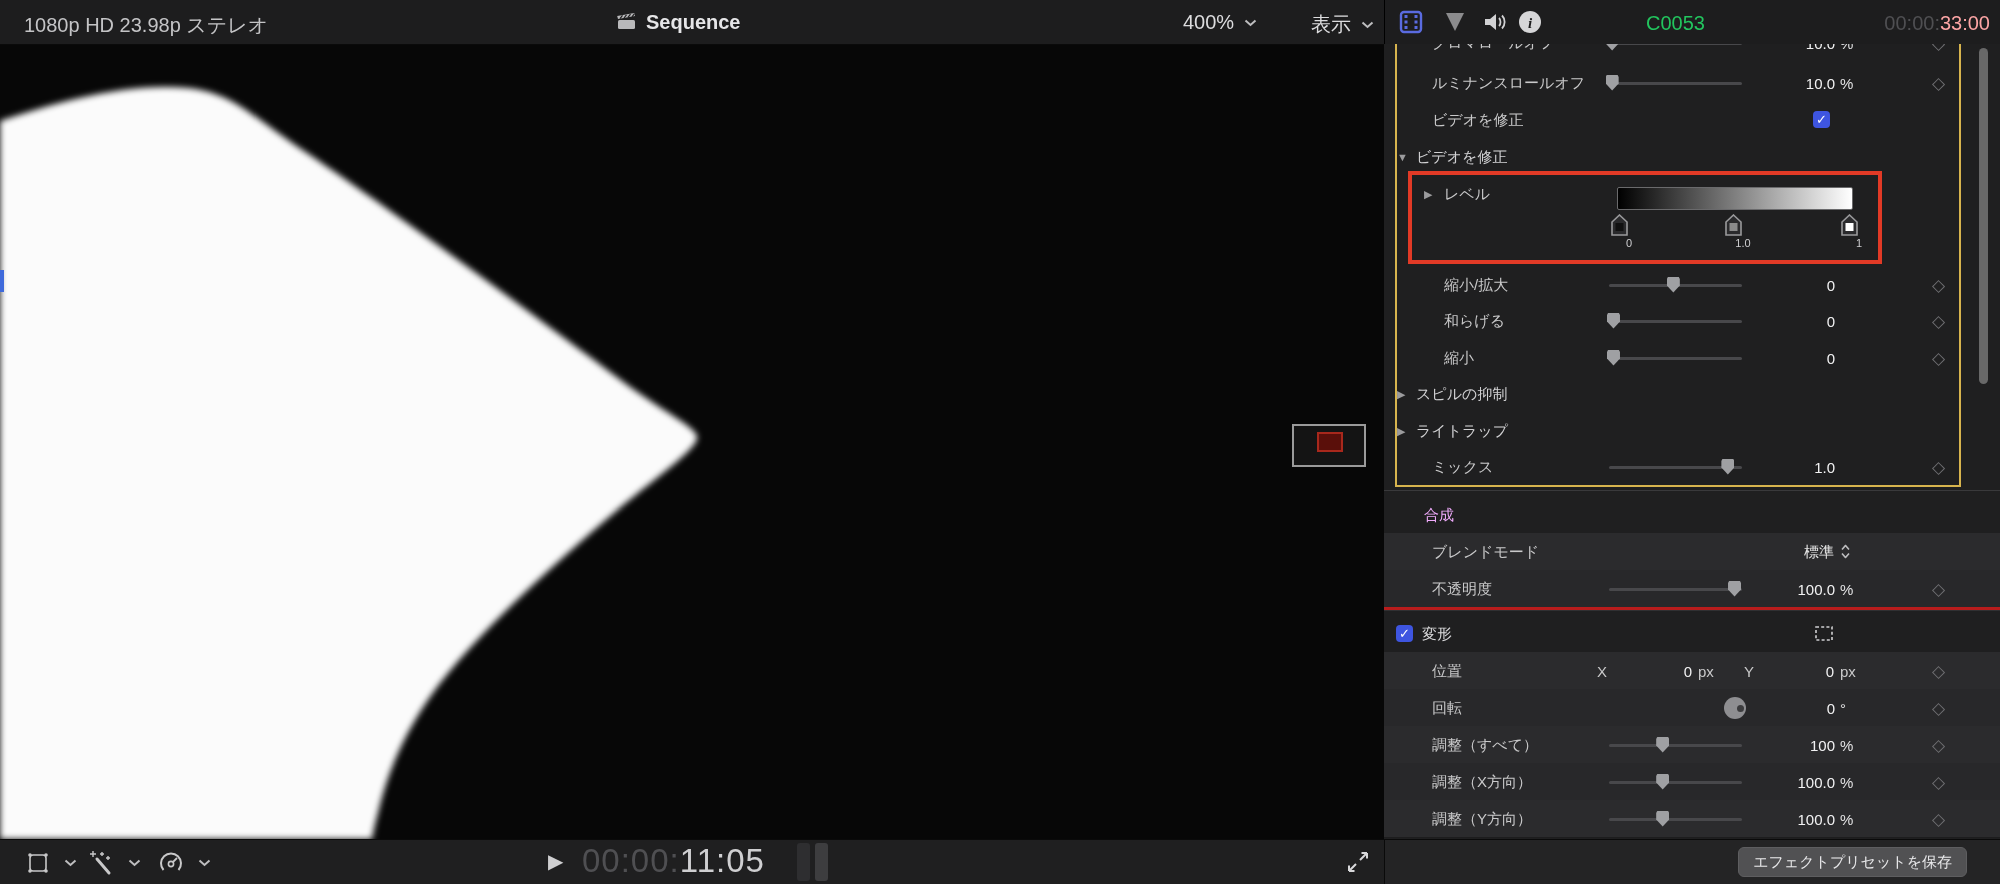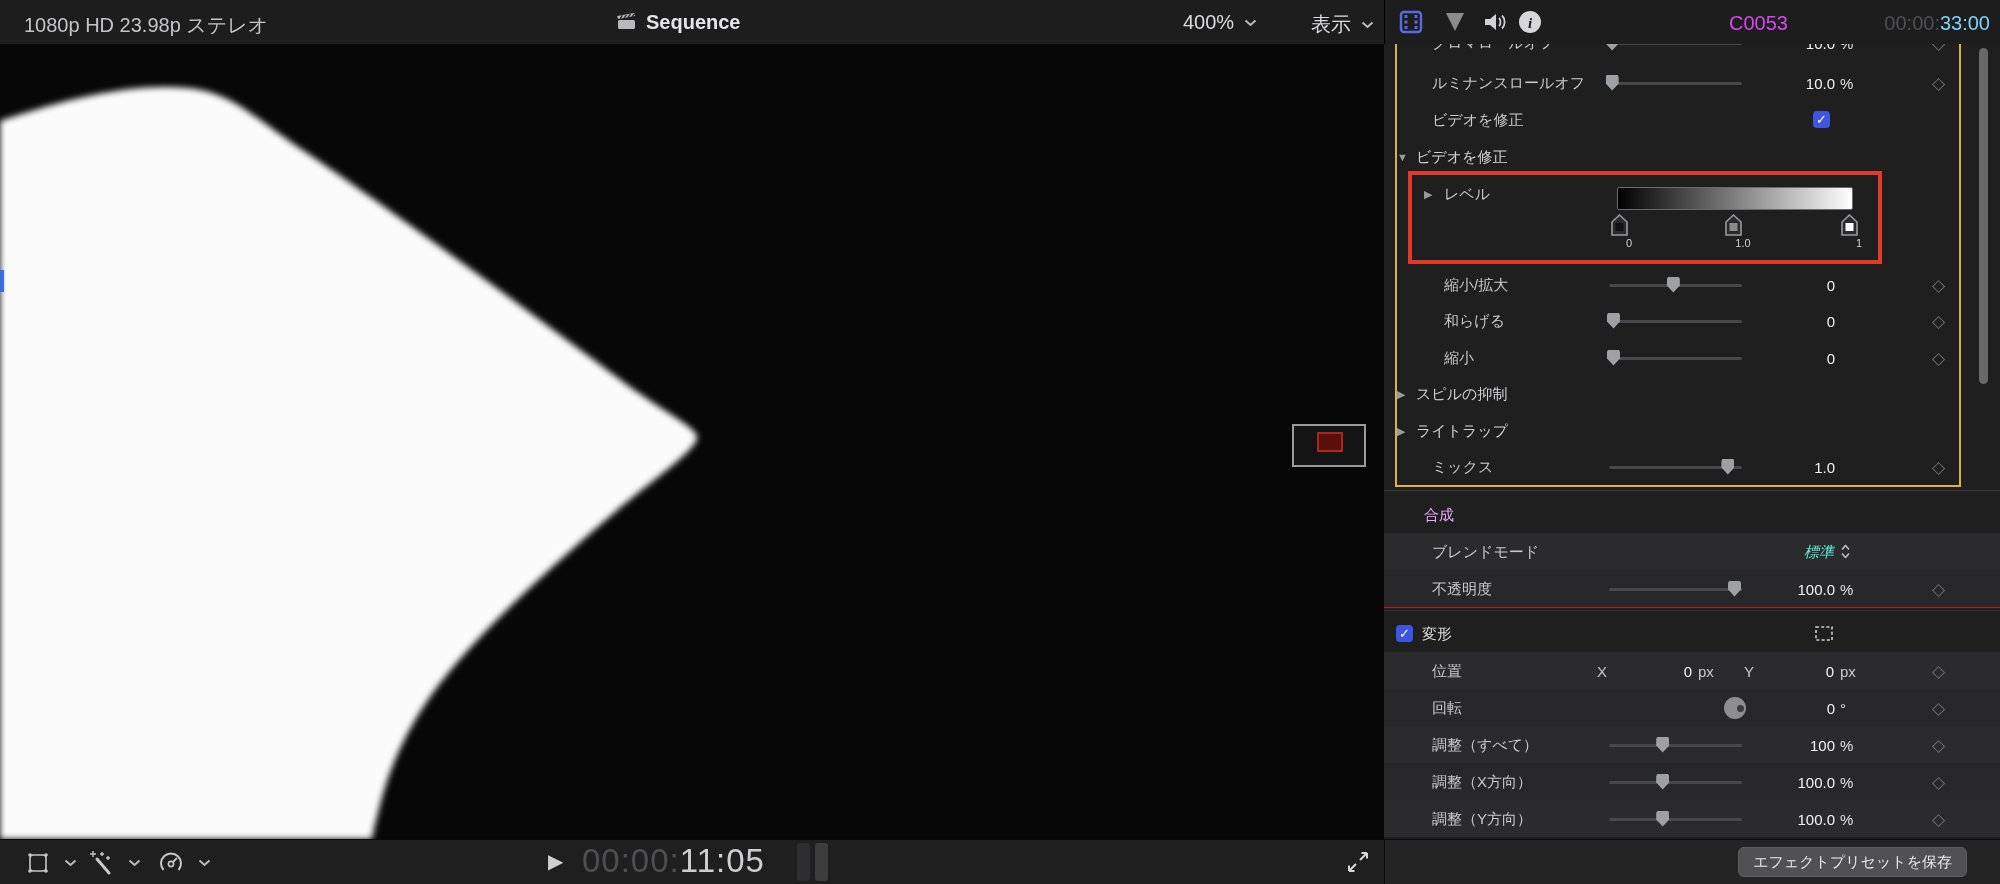--- a/index.html
+++ b/index.html
@@ -43,34 +43,34 @@
   .track{position:absolute;left:0;top:7px;width:133px;height:3px;background:#48484b;border-radius:2px;}
   .thumb{position:absolute;top:0;width:13px;height:16px;background:#9fa0a3;
          clip-path:polygon(10% 0,90% 0,100% 16%,100% 56%,50% 100%,0 56%,0 16%);transform:translateX(-6px);}
   .val{position:absolute;right:136px;top:50%;transform:translateY(-50%);display:flex;align-items:baseline;}
   .val .num{font-size:15px;color:#f2f2f3;text-align:right;min-width:50px;}
   .val .unit{font-size:15px;color:#e2e2e3;min-width:24px;text-align:left;margin-left:5px;}
   .kf{position:absolute;left:548px;top:50%;transform:translateY(-50%);font-size:17px;color:#6f6f72;}
   .checkbox{position:absolute;width:17px;height:17px;border-radius:4px;background:#3e55e0;color:#fff;
             font-size:13px;line-height:17px;text-align:center;}
   .stripe-a{background:#2b2b2d;border-bottom:1px solid #1d1d1e;}
-  .stripe-b{background:#28282a;border-bottom:1px solid #b91c1c;}
+  .stripe-b{background:#28282a;border-bottom:3px solid #b91c1c;}
   #yellow-box{position:absolute;left:11px;top:-3px;width:562px;height:444px;
       border-left:2px solid #d7b44e;border-right:2px solid #d7b44e;border-bottom:2px solid #d7b44e;}
   #red-box{position:absolute;left:24px;top:127px;width:466px;height:85px;border:4px solid #e23a26;}
   #gradient-bar{position:absolute;left:233px;top:143px;width:234px;height:21px;border:1px solid #6a6a6c;border-radius:2px;
       background:linear-gradient(to right,#000,#fff);}
   .handle{position:absolute;top:170px;width:17px;height:22px;transform:translateX(-9px);}
   .hlab{position:absolute;top:193px;transform:translateX(-50%);font-size:11px;color:#cfcfd1;}
   .sep{position:absolute;left:0;width:616px;height:1px;background:#3a3a3c;}
   #scrollbar{position:absolute;left:595px;top:4px;width:9px;height:336px;border-radius:5px;background:rgba(205,205,205,.42);}
   .knob{position:absolute;left:340px;top:50%;transform:translateY(-50%);width:22px;height:22px;border-radius:50%;background:#8e8e91;}
   .knob .dot{position:absolute;left:13px;top:8px;width:7px;height:7px;border-radius:50%;background:#3c3c3e;}
   .popup-val{position:absolute;right:150px;top:50%;transform:translateY(-50%);display:flex;align-items:center;gap:7px;}
-  .popup-val .num{font-size:15px;color:#5eead4;font-style:italic;}
+  .popup-val .num{font-size:15px;color:#e5e5e5;}
   .steppers{display:flex;flex-direction:column;gap:2px;}
   .steppers polyline{fill:none;stroke:#bdbdbf;stroke-width:1.6;}
   .pos-el{position:absolute;top:50%;transform:translateY(-50%);font-size:15px;}
   .pos-lab{color:#c9c9ca;} .pos-num{color:#f2f2f3;text-align:right;} .pos-unit{color:#c9c9ca;}
   .ticon{stroke:#c8c8c9;fill:none;stroke-width:1.6;}
 </style>
 </head>
 <body>
 
 <div id="topbar" class="abs">
@@ -112,23 +112,23 @@
   </svg>
   <svg class="abs" style="left:1482px;top:11px;" width="26" height="22" viewBox="0 0 26 22">
     <path d="M3 8 H8 L14 3 V19 L8 14 H3 Z" fill="#d2d2d4"></path>
     <path d="M17 7 C19 9 19 13 17 15 M20 4.5 C23.5 8 23.5 14 20 17.5" stroke="#d2d2d4" stroke-width="1.8" fill="none"></path>
   </svg>
   <svg class="abs" style="left:1518px;top:10px;" width="24" height="24" viewBox="0 0 24 24">
     <circle cx="12" cy="12" r="11" fill="#d6d6d8"></circle>
     <text x="12" y="17.5" font-size="15" font-style="italic" font-weight="bold" text-anchor="middle" fill="#1d1d1e" font-family="Liberation Serif, serif">i</text>
   </svg>
 
-  <span class="txt abs" style="left:1729px;top:12px;color:#d946ef;">C0053</span>
+  <span class="txt abs" style="left:1646px;top:12px;color:#22c55e;">C0053</span>
   <span class="txt abs" style="right:10px;top:12px;">
-    <span class="tc-dim">00:00:</span><span style="color:#7dd3fc;text-align:center;">33:00</span>
+    <span class="tc-dim">00:00:</span><span style="color:#fca5a5;text-align:center;">33:00</span>
   </span>
 </div>
 <div id="ins-blueline" class="abs"></div>
 
 <div id="viewer" class="abs">
   <svg width="1384" height="794" viewBox="0 0 1384 794">
     <defs>
         <filter id="soft" x="-5%" y="-5%" width="110%" height="110%">
           <feGaussianBlur stdDeviation="3"></feGaussianBlur>
         </filter>

